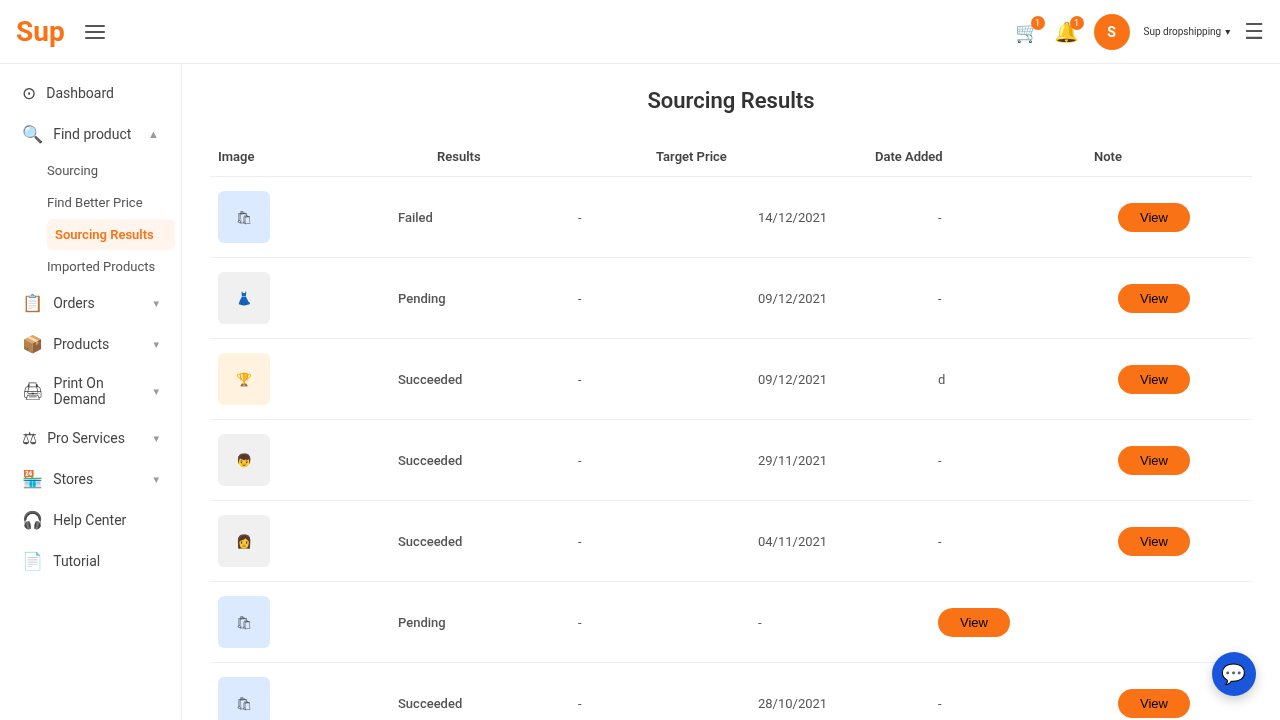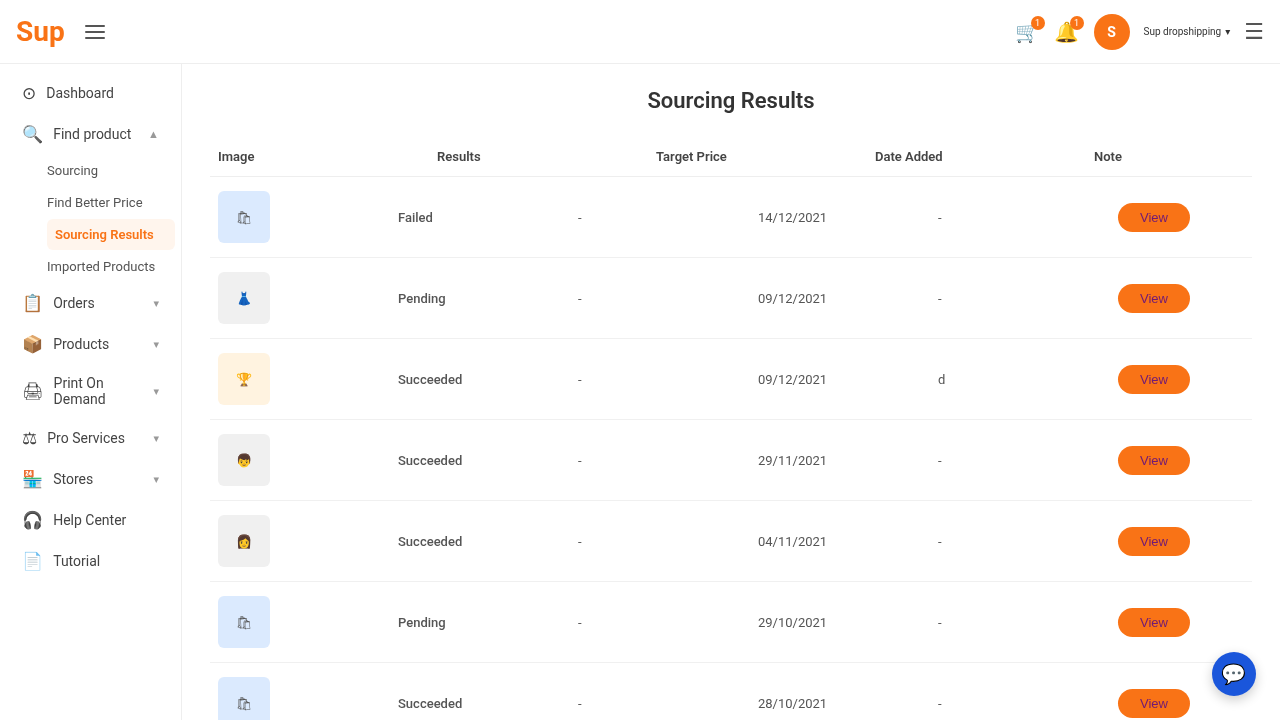--- a/index.html
+++ b/index.html
@@ -52,21 +52,21 @@
     .table-row {
       display: grid; grid-template-columns: 180px 180px 180px 180px 180px 180px;
       padding: 10px 0; border-bottom: 1px solid #f0f0f0; align-items: center;
     }
     .table-row div { padding: 4px 8px; font-size: 13px; color: #555; }
     .product-img { width: 52px; height: 52px; background: #f0f4ff; border-radius: 6px; display: flex; align-items: center; justify-content: center; font-size: 24px; overflow: hidden; }
     .status-failed { color: #f97316; font-weight: 500; }
     .status-pending { color: #f5a623; font-weight: 500; }
     .status-succeeded { color: #4caf50; font-weight: 500; }
     .view-btn {
-      background: #f97316; color: #701a75; border: none; border-radius: 20px;
+      background: #f97316; color: #000000; border: none; border-radius: 20px;
       padding: 7px 22px; font-size: 13px; font-weight: 500; cursor: pointer;
       white-space: nowrap;
     }
 
     
     .chat-fab {
       position: fixed; bottom: 24px; right: 24px;
       width: 44px; height: 44px; background: #1a56db; border-radius: 50%;
       display: flex; align-items: center; justify-content: center;
       color: #fff; font-size: 20px; cursor: pointer; box-shadow: 0 4px 12px rgba(0,0,0,0.2);
@@ -250,21 +250,20 @@
     </div>
   </div>
           <div class="table-row">
     <div>
       <div class="product-img" style="background:#dbeafe">
         🛍
       </div>
     </div>
     <div class="status-pending">Pending</div>
     <div>-</div>
-    <div>29/10/2021</div>
     <div>-</div>
     <div>
       <button class="view-btn">View</button>
     </div>
   </div>
           <div class="table-row">
     <div>
       <div class="product-img" style="background:#dbeafe">
         🛍
       </div>

